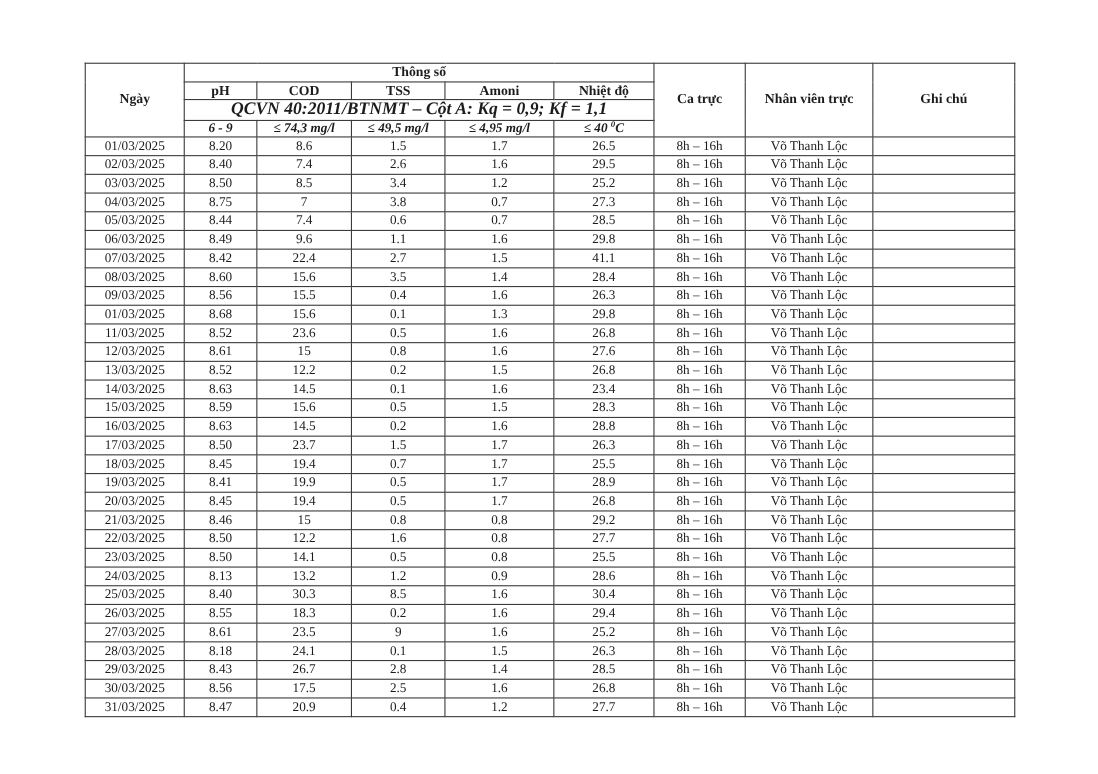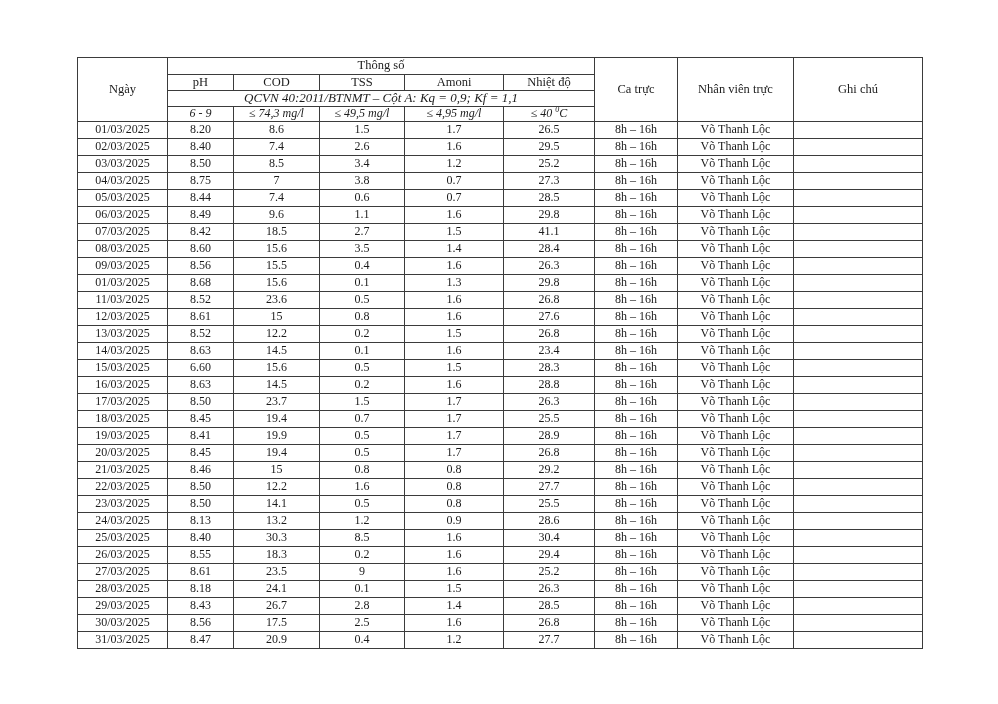--- a/index.html
+++ b/index.html
@@ -28,30 +28,30 @@
   table.monitor td {
     border: 1px solid #3b3b3b;
     text-align: center;
     vertical-align: middle;
     padding: 0 2px;
     white-space: nowrap;
     overflow: hidden;
     line-height: 1.1;
   }
   thead th {
-    font-weight: normal;
+    font-weight: bold;
     font-size: 12.5px;
   }
   tr.hr-group  { height: 17px; }
   tr.hr-params { height: 16px; }
   tr.hr-qcvn   { height: 16px; }
   tr.hr-limits { height: 15px; margin-top: 12px; }
   tr.hr-qcvn th {
     font-style: italic;
-    font-size: 13px;
+    font-size: 16px;
   }
   tr.hr-limits th {
     font-style: italic;
     font-size: 12px;
   }
   tr.hr-limits sup {
     font-size: 8px;
     vertical-align: super;
     line-height: 0;
   }
@@ -167,21 +167,21 @@
           <td>1.1</td>
           <td>1.6</td>
           <td>29.8</td>
           <td>8h – 16h</td>
           <td>Võ Thanh Lộc</td>
           <td></td>
         </tr>
         <tr>
           <td>07/03/2025</td>
           <td>8.42</td>
-          <td>18.5</td>
+          <td>22.4</td>
           <td>2.7</td>
           <td>1.5</td>
           <td>41.1</td>
           <td>8h – 16h</td>
           <td>Võ Thanh Lộc</td>
           <td></td>
         </tr>
         <tr>
           <td>08/03/2025</td>
           <td>8.60</td>
@@ -254,21 +254,21 @@
           <td>14.5</td>
           <td>0.1</td>
           <td>1.6</td>
           <td>23.4</td>
           <td>8h – 16h</td>
           <td>Võ Thanh Lộc</td>
           <td></td>
         </tr>
         <tr>
           <td>15/03/2025</td>
-          <td>6.60</td>
+          <td>8.59</td>
           <td>15.6</td>
           <td>0.5</td>
           <td>1.5</td>
           <td>28.3</td>
           <td>8h – 16h</td>
           <td>Võ Thanh Lộc</td>
           <td></td>
         </tr>
         <tr>
           <td>16/03/2025</td>

